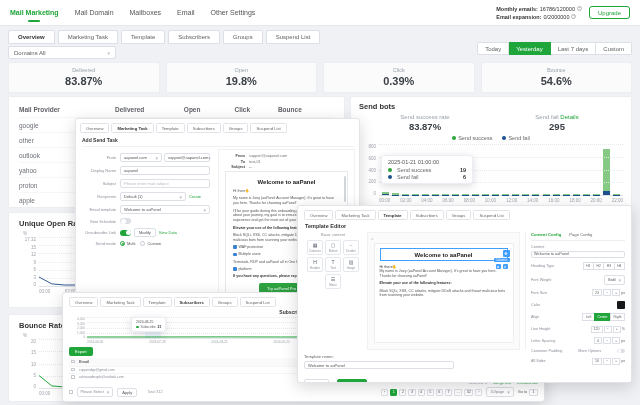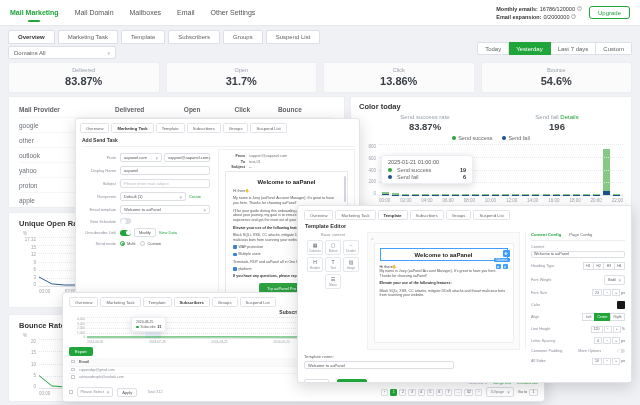--- a/index.html
+++ b/index.html
@@ -224,25 +224,25 @@
     <span class="chev">▾</span>
   </div>
 
   <div class="statsrow" id="stats">
       <div class="card">
         <div class="lb">Delivered</div>
         <div class="vl">83.87%</div>
       </div>
       <div class="card">
         <div class="lb">Open</div>
-        <div class="vl">31.7%</div>
+        <div class="vl">19.8%</div>
       </div>
       <div class="card">
         <div class="lb">Click</div>
-        <div class="vl">13.86%</div>
+        <div class="vl">0.39%</div>
       </div>
       <div class="card">
         <div class="lb">Bounce</div>
         <div class="vl">54.6%</div>
       </div>
     </div>
 
   <div class="panel" id="p-providers">
     <table class="prov">
       <thead id="prov-head">
@@ -295,29 +295,29 @@
             <td></td>
             <td></td>
             <td></td>
             <td></td>
           </tr>
         </tbody>
     </table>
   </div>
 
   <div class="panel" id="p-send">
-    <div class="ptitle">Color today</div>
+    <div class="ptitle">Send bots</div>
     <div class="metrics">
       <div class="metric">
         <div class="lb">Send success rate</div>
         <div class="vl green">83.87%</div>
       </div>
       <div class="metric">
         <div class="lb"><span>Send fail</span> <span class="green">Details</span></div>
-        <div class="vl green">196</div>
+        <div class="vl green">295</div>
       </div>
     </div>
     <div class="legend" id="legend">
         <span class="litem">
           <span class="dot" style="background: rgb(46, 164, 60);"></span>
           <span>Send success</span>
         </span>
         <span class="litem">
           <span class="dot" style="background: rgb(29, 80, 141);"></span>
           <span>Send fail</span>

